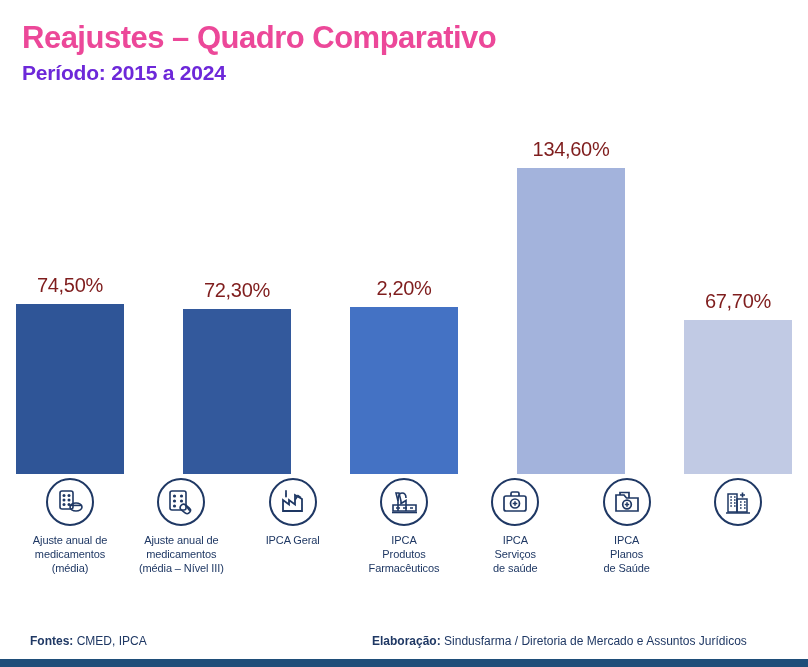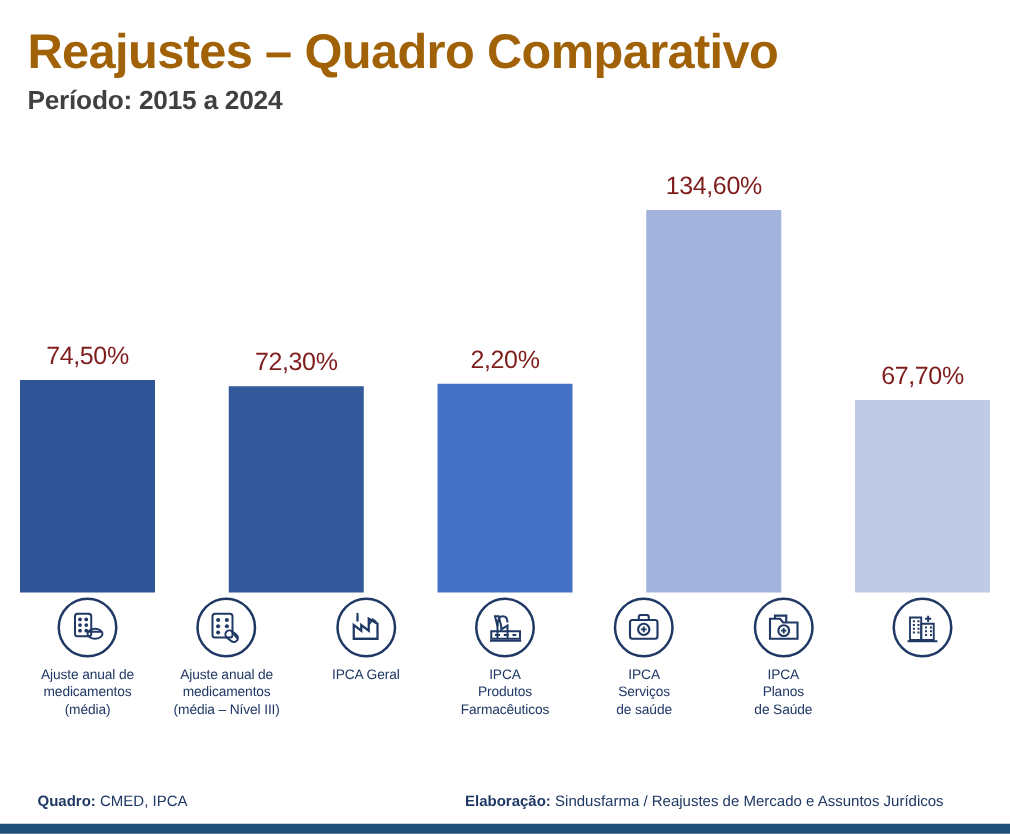--- a/index.html
+++ b/index.html
@@ -21,32 +21,32 @@
   }
 
   
   .header {
     position: absolute;
     left: 22px;
     top: 22px;
     right: 20px;
   }
   .slide-title {
-    font-size: 39px;
+    font-size: 31px;
     font-weight: bold;
-    color: #a16207;
+    color: #ec4899;
     letter-spacing: -0.5px;
     line-height: 1.05;
     white-space: nowrap;
   }
   .slide-subtitle {
     margin-top: 6px;
     font-size: 21px;
     font-weight: bold;
-    color: #404040;
+    color: #6d28d9;
     letter-spacing: -0.2px;
     white-space: nowrap;
   }
 
   
   .chart {
     position: absolute;
     left: 16px;
     top: 108px;
     width: 776px;
@@ -289,21 +289,21 @@
       <path d="M17 15h1.6M21 15h1.6M17 18h1.6M21 18h1.6M17 21h1.6M21 21h1.6"></path>
       <path d="M19.5 5.5v5M17 8h5" stroke-width="1.6"></path>
       <path d="M3 26h24"></path>
     </svg>
         </div>
       </div>
     </div>
 
   <div class="footer">
     <div class="footer-left">
-      <span class="strong">Quadro:</span><span> CMED, IPCA</span>
+      <span class="strong">Fontes:</span><span> CMED, IPCA</span>
     </div>
     <div class="footer-right">
-      <span class="strong">Elaboração:</span><span> Sindusfarma / Reajustes de Mercado e Assuntos Jurídicos</span>
+      <span class="strong">Elaboração:</span><span> Sindusfarma / Diretoria de Mercado e Assuntos Jurídicos</span>
     </div>
     <div class="footer-bar"></div>
   </div>
 
 </div>
 
 </body></html>

